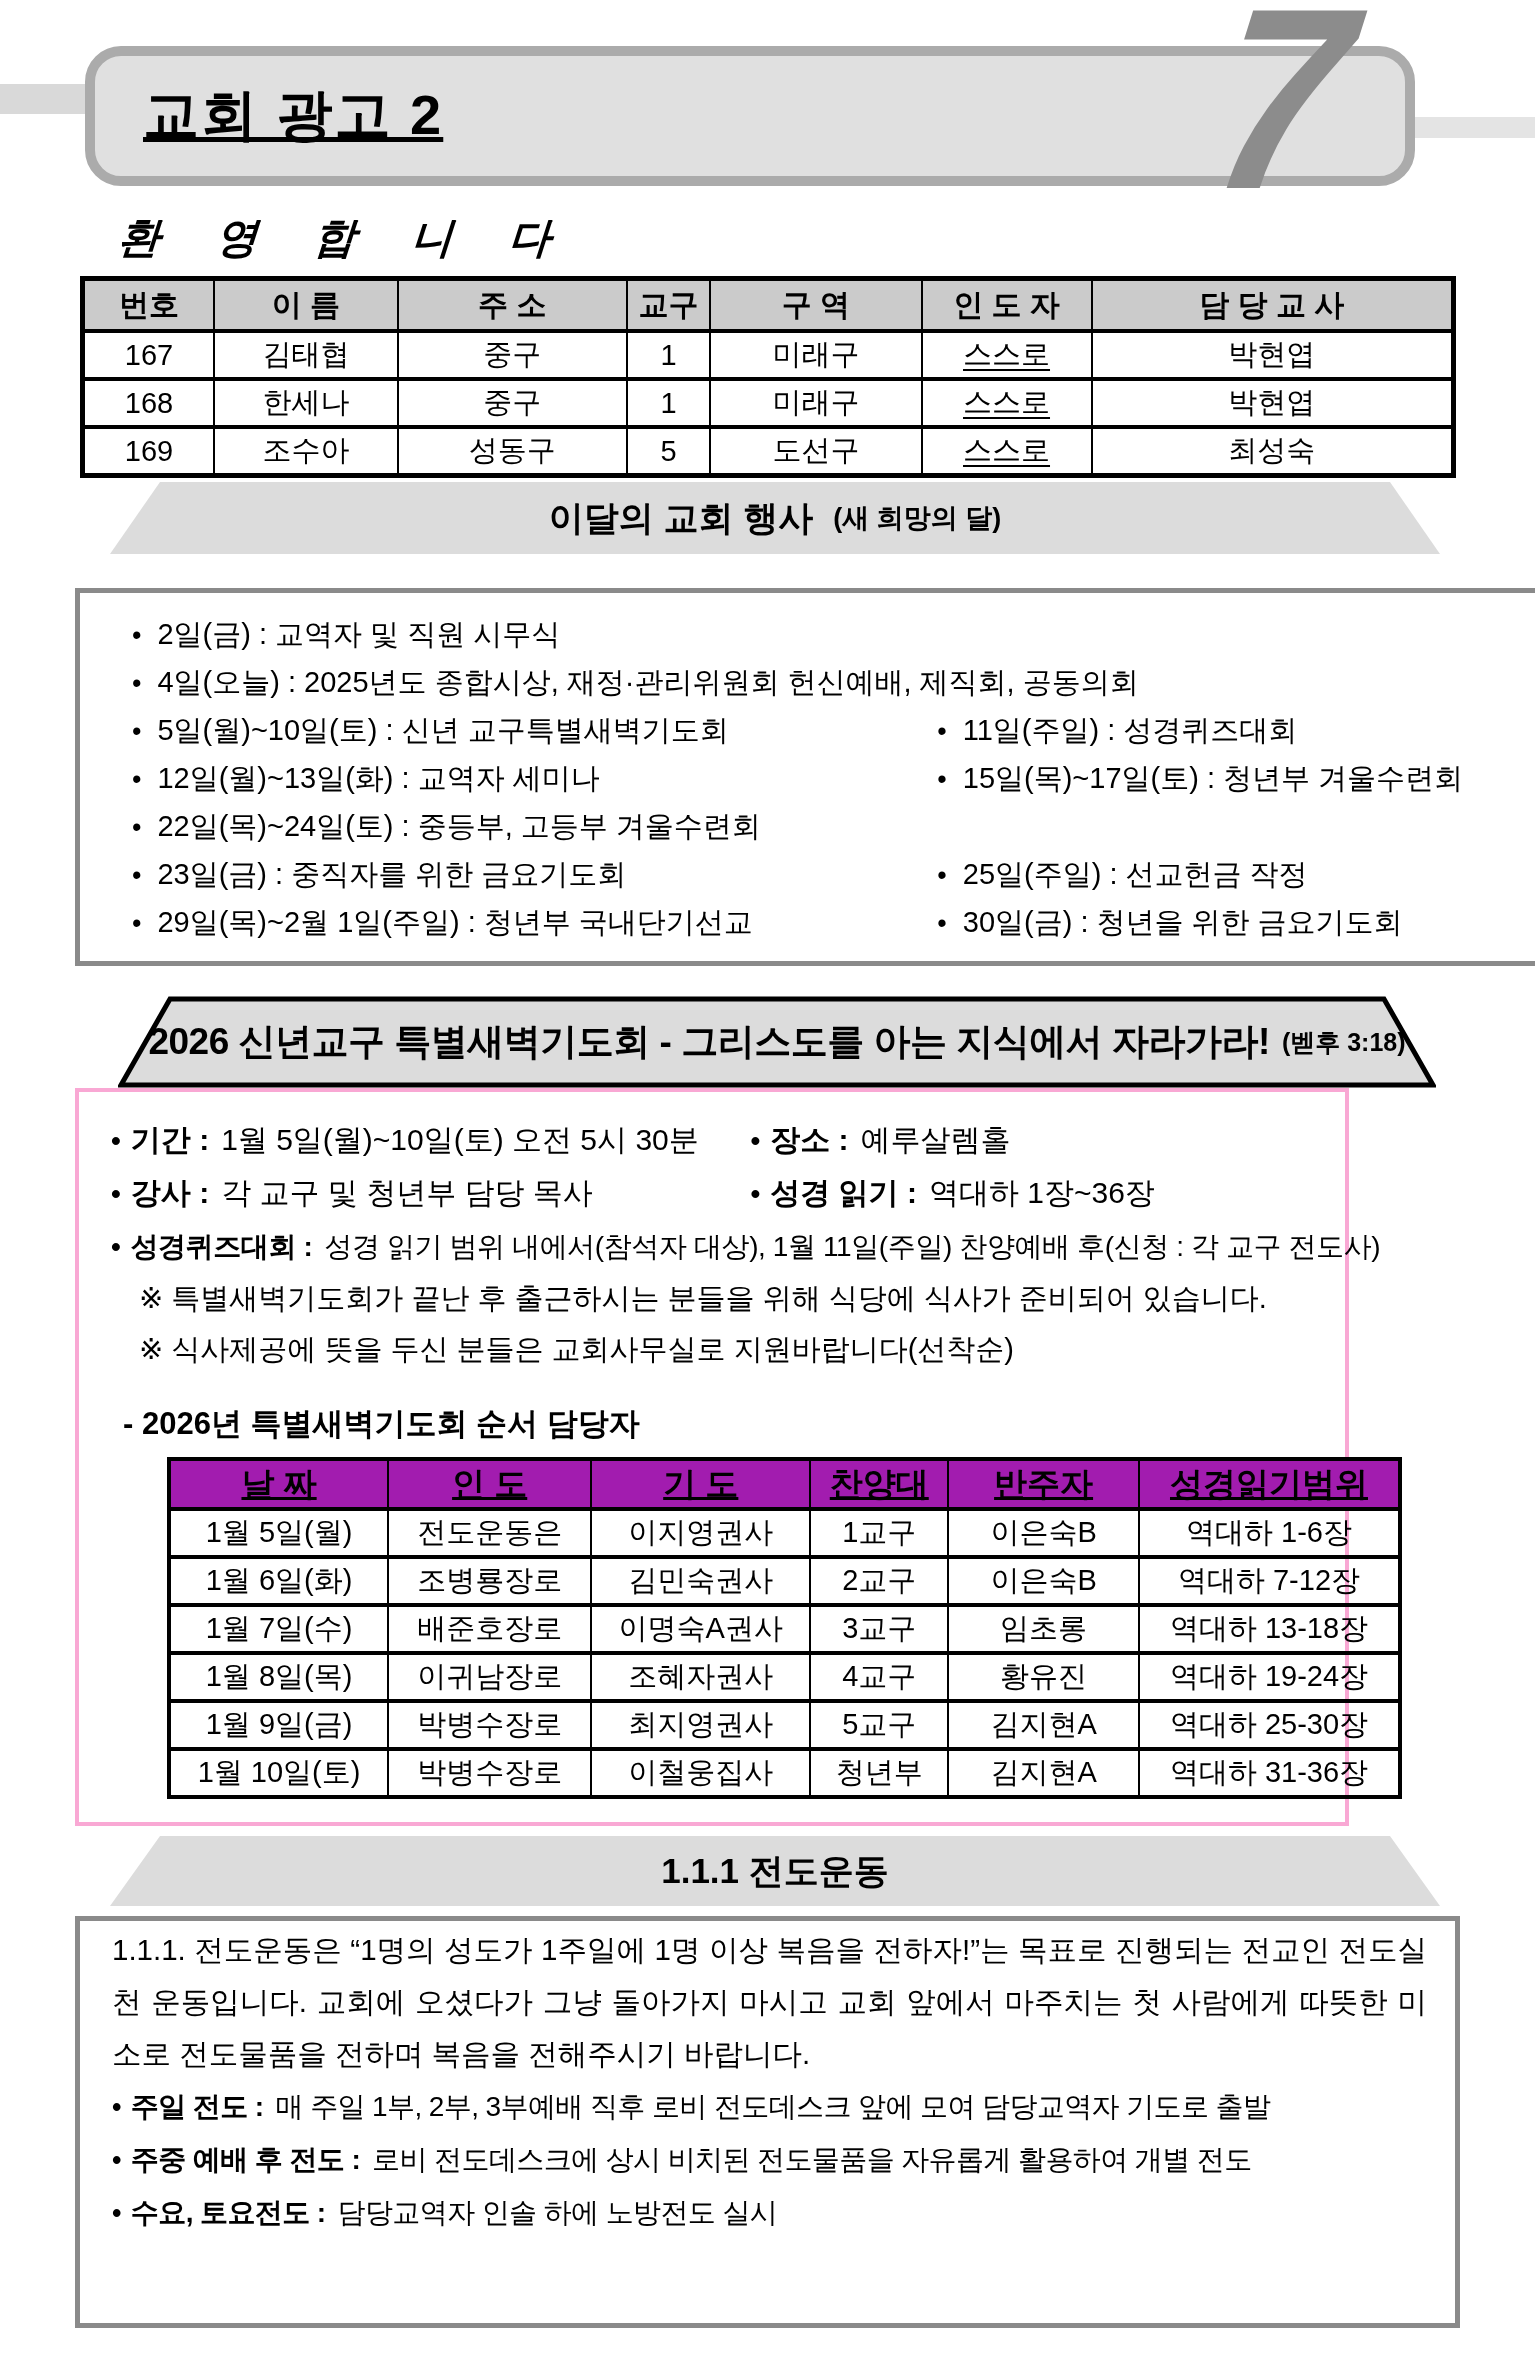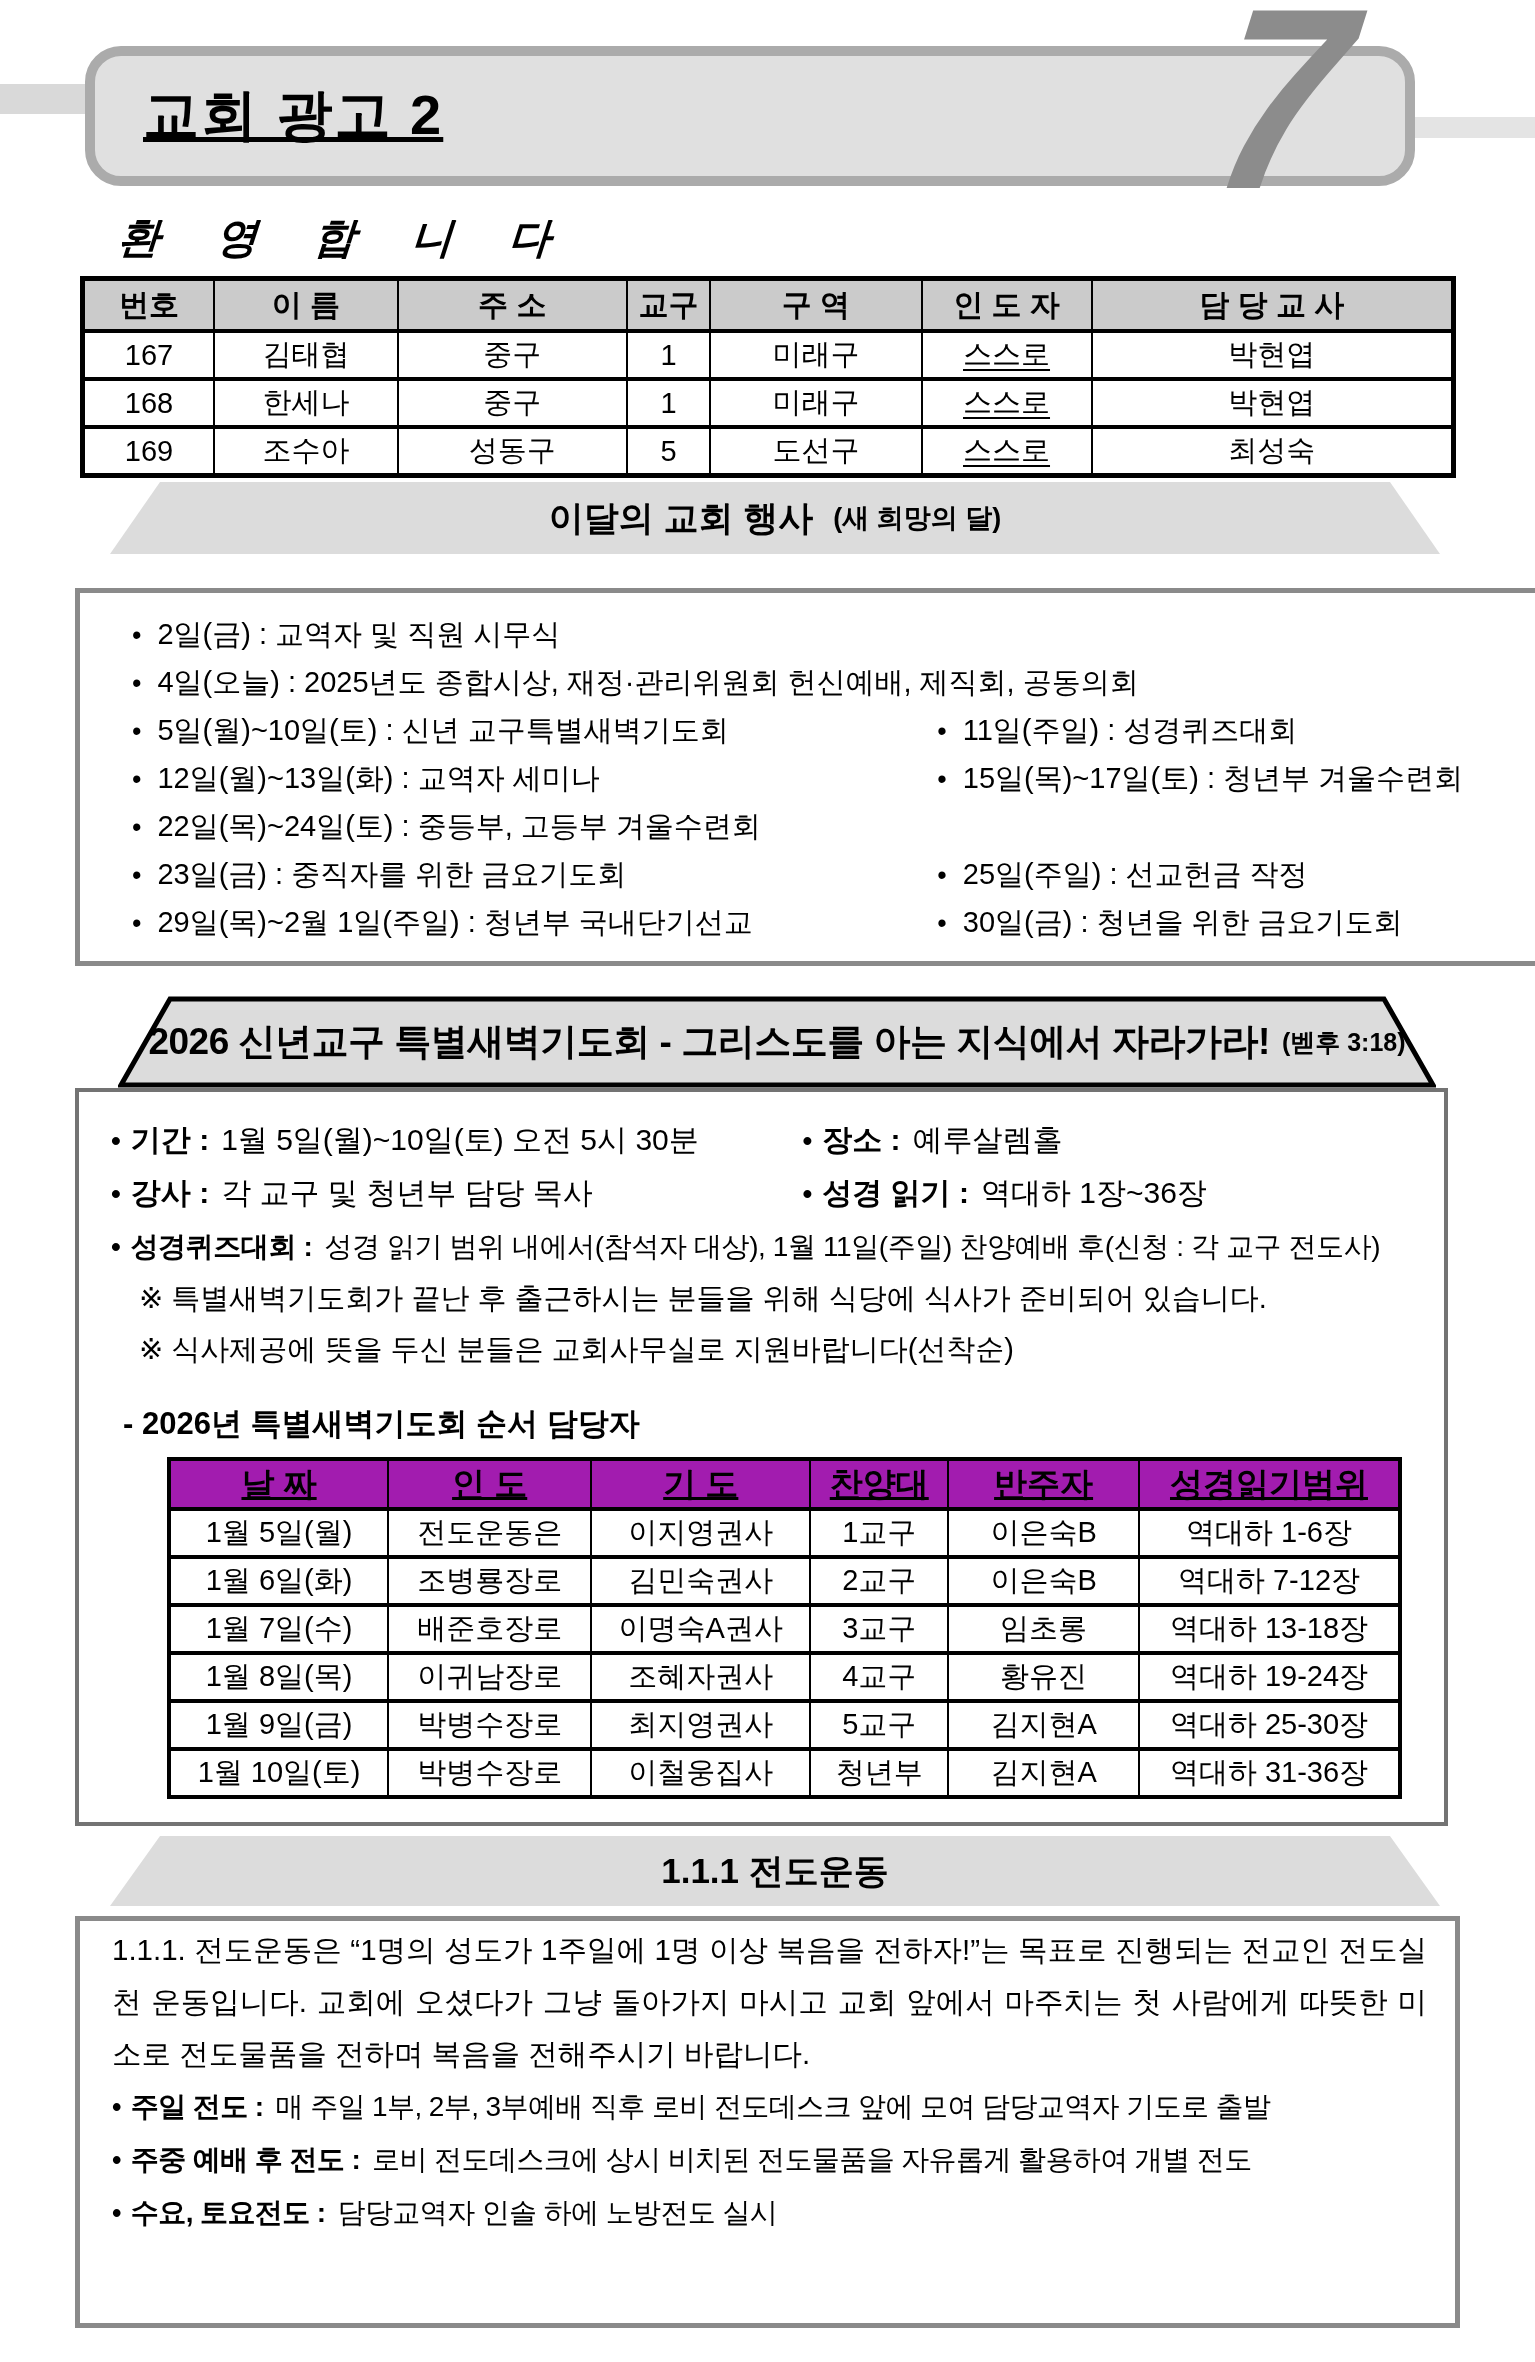--- a/index.html
+++ b/index.html
@@ -45,22 +45,22 @@
   
   .box1{position:absolute;left:75px;top:588px;width:1527px;height:378px;box-sizing:border-box;
         border:5px solid #8a8a8a;padding:18px 14px 0 52px;}
   .ev-row{display:flex;height:48px;align-items:center;font-size:29px;}
   .ev-left{width:55.5%;}
   .ev-right{flex:1;}
   .ev{white-space:nowrap;}
   .ev::before{content:"•";margin-right:16px;font-size:27px;}
 
   
-  .box2{position:absolute;left:75px;top:1088px;width:1373px;height:738px;box-sizing:border-box;
-        border:4px solid #737373;padding:22px 16px 0 32px;}
+  .box2{position:absolute;left:75px;top:1088px;width:1274px;height:738px;box-sizing:border-box;
+        border:4px solid #f9a8d4;padding:22px 16px 0 32px;}
   .d-row{display:flex;height:53px;align-items:center;font-size:30px;}
   .d-left{width:52.5%;}
   .d-right{flex:1;}
   .d{white-space:nowrap;}
   .d::before{content:"•";margin-right:10px;font-size:28px;font-weight:800;}
   .d-label{font-weight:800;margin-right:12px;}
   .quiz-row{height:53px;display:flex;align-items:center;font-size:28px;white-space:nowrap;letter-spacing:-0.4px;}
   .note{height:51px;display:flex;align-items:center;font-size:29px;padding-left:28px;white-space:nowrap;}
   .sched-title{margin-top:20px;height:58px;display:flex;align-items:center;
                font-size:31px;font-weight:800;padding-left:12px;}

